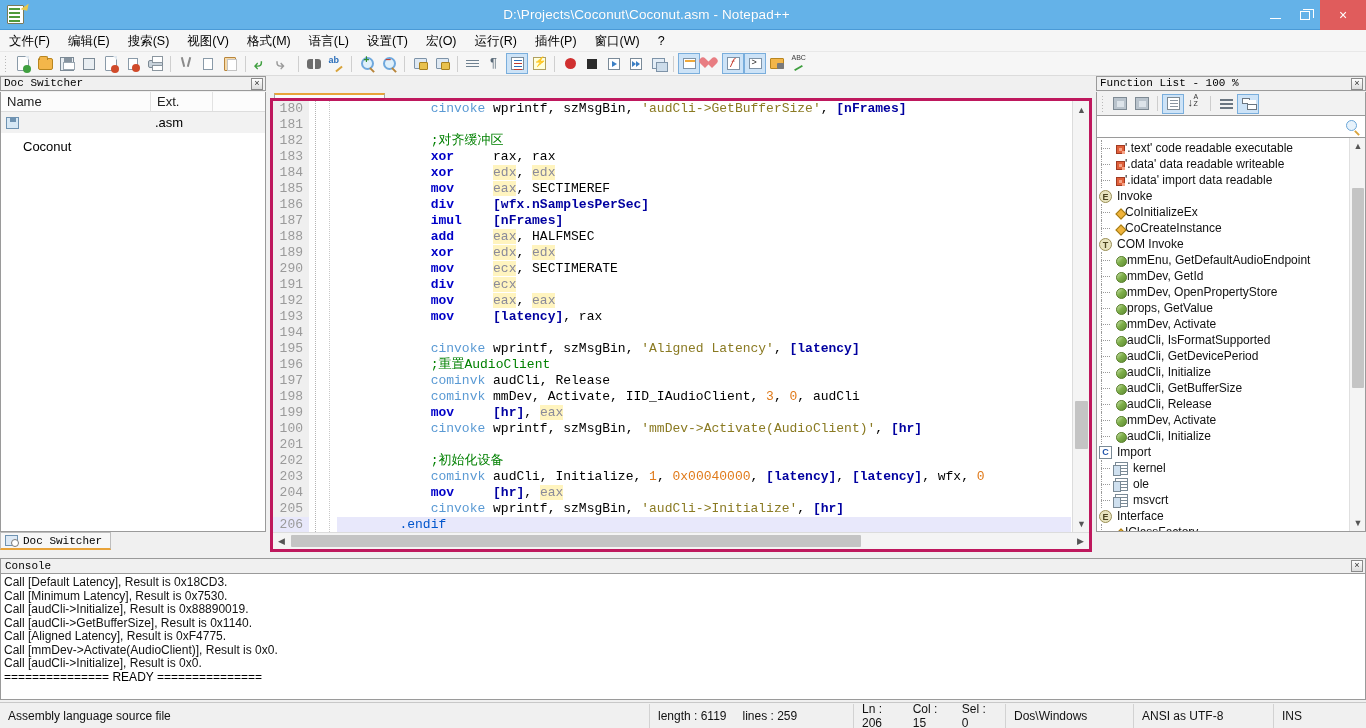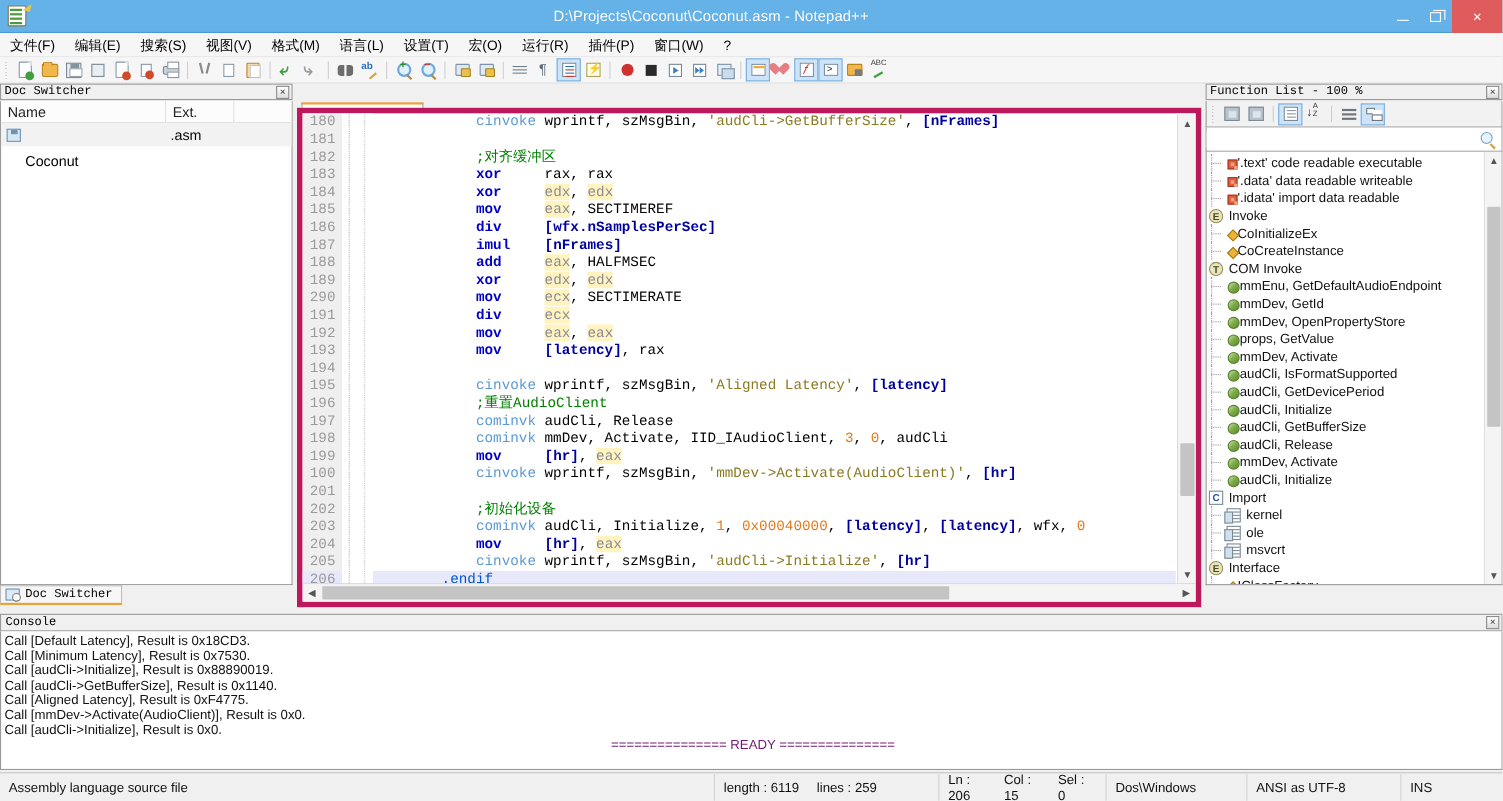--- a/index.html
+++ b/index.html
@@ -191,21 +191,21 @@
     display: flex; align-items: center; height: 20px; padding: 0 10px 0 6px;
     background: #fbfbfb; border: 1px solid #a5a5a5; border-bottom: none;
     border-top: 2px solid #e8a33a;
     font-family: "Liberation Mono", monospace; font-size: 11.5px; color: #000;
   }
   .doctabicon { width:12px;height:11px;background:#d7e8f5;border:1px solid #6f93b2;margin-right:5px;position:relative;}
   .doctabicon:before{content:"";position:absolute;left:3px;top:0;width:5px;height:4px;background:#6f93b2;}
 
   .editor {
     position: absolute; left: 0; top: 22px; width: 822px; height: 454px;
-    background: #ffffff; border: 5px solid #be185d; overflow: hidden;
+    background: #ffffff; border: 3px solid #be185d; overflow: hidden;
   }
   .codearea {
     position: absolute; left: 0; top: 0; right: 18px; bottom: 17px; overflow: hidden;
     font-family: "Liberation Mono", monospace; font-size: 13px;
   }
   .gutter {
     position: absolute; left: 0; top: 0; width: 36px; bottom: 0;
     background: #efefef; color: #9a9a9a; text-align: right;
   }
   .foldcol { position:absolute; left:36px; top:0; width:14px; bottom:0; background:#fff; }
@@ -294,21 +294,21 @@
   .fl-up{top:0;} .fl-dn{bottom:0;}
   .fl-thumb{position:absolute;left:2px;width:12px;background:#c4c4c4;border-radius:1px;}
 
   
   .console-wrap { position:absolute; left:0; top:558px; width:1366px; height:144px; background:#f0f0f0;}
   .console-cap { height:16px; background:#f0f0f0; border:1px solid #9a9a9a; position:relative;
      font-family:"Liberation Mono",monospace; font-size:11px; line-height:14px; padding-left:4px;}
   .console-body { position:absolute; left:0; top:16px; width:1366px; height:126px;
      background:#fff; border:1px solid #9a9a9a; border-top:none; overflow:hidden; padding:2px 0 0 3px;}
   .cline { font-size:12px; line-height:13.5px; color:#111; white-space:pre; font-family:"Liberation Sans",sans-serif;}
-  .cline.ready { color:#701a75;text-align:center; }
+  .cline.ready { color:#000000; }
 
   
   .statusbar { position:absolute; left:0; top:702px; width:1366px; height:26px;
      background:#f0f0f0; border-top:1px solid #c8c8c8; display:flex; align-items:center; font-size:12px;}
   .sb-cell { height:24px; display:flex; align-items:center; padding-left:8px; border-right:1px solid #d2d2d2; color:#111;}
   .sb-cell span { margin-right: 16px; }
   .sb-doc { width: 650px; }
   .sb-len { width: 204px; }
   .sb-pos { width: 152px; }
   .sb-eol { width: 128px; }

